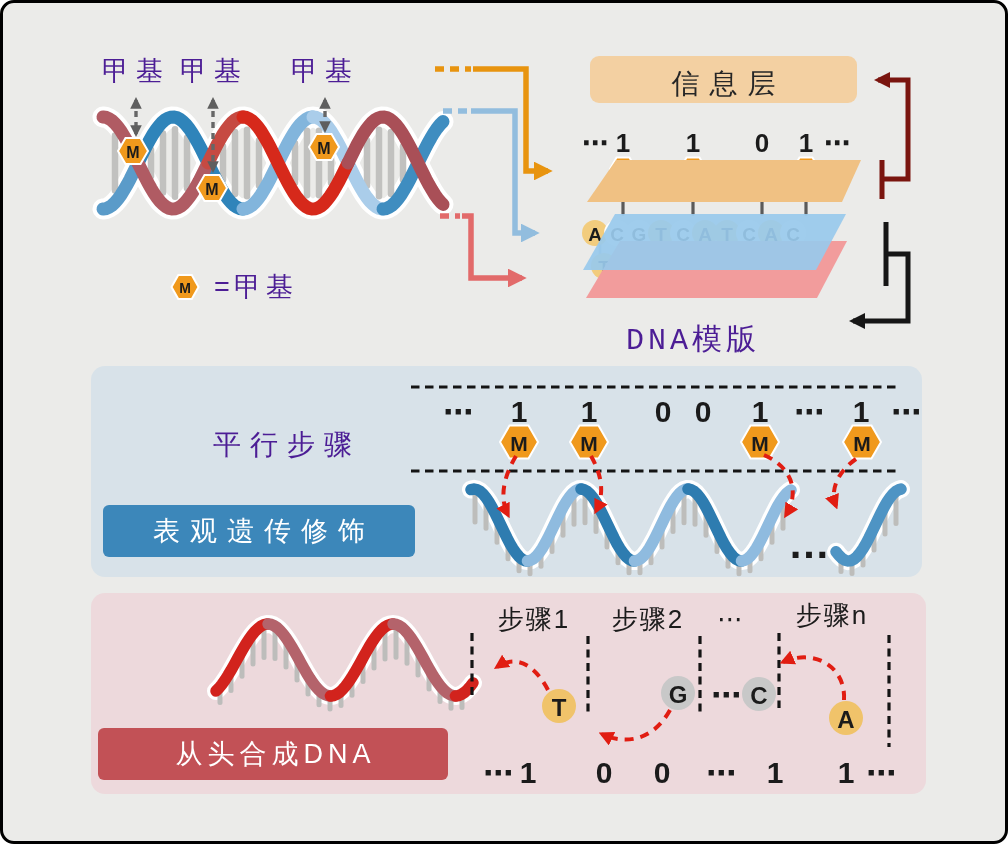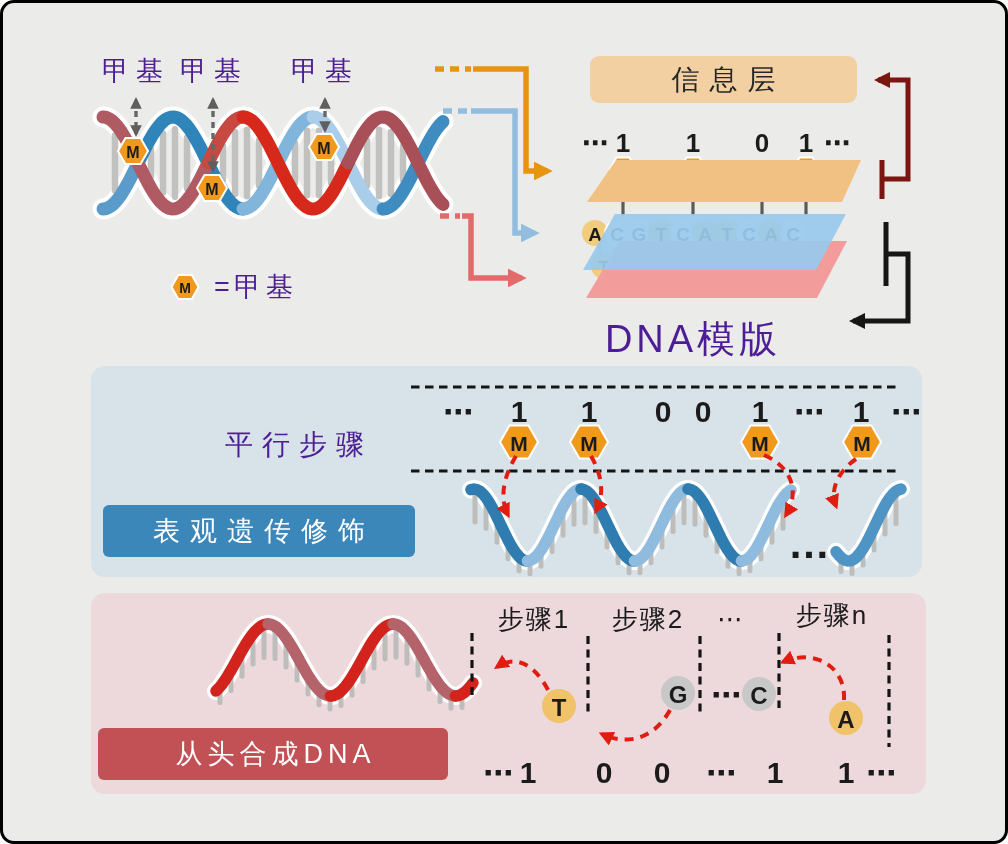--- a/index.html
+++ b/index.html
@@ -346,27 +346,27 @@
       <path d="M886,632 V744"></path>
     </g>
 
     <g stroke="#e11d12" stroke-width="4" stroke-dasharray="9 7" fill="none">
       <path d="M545,687 C531,660 512,652 494,664" marker-end="url(#mRd)"></path>
       <path d="M667,707 C650,738 622,742 599,731" marker-end="url(#mRd)"></path>
       <path d="M841,697 C843,664 812,645 780,659" marker-end="url(#mRd)"></path>
     </g>
   </svg>
 
-  <div class="box" style="left:587px;top:53px;width:267px;height:47px;background:#f3d0a2;font-size:28px;letter-spacing:10px;">
+  <div class="box" style="left:587px;top:53px;width:267px;height:47px;background:#f3d0a2;font-size:28px;letter-spacing:10px;align-items:flex-end;">
     <span style="margin-right:-10px;">信息层</span>
   </div>
 
-  <div class="t" style="left:690px;top:336px;font-size:38px;letter-spacing:4px;">DNA模版</div>
-
-  <div class="t" style="left:296px;top:442px;font-size:28px;letter-spacing:9px;">平行步骤</div>
+  <div class="t" style="left:690px;top:336px;font-size:30px;letter-spacing:4px;font-family:Liberation Mono, monospace;">DNA模版</div>
+
+  <div class="t" style="left:284px;top:442px;font-size:28px;letter-spacing:9px;">平行步骤</div>
 
   <div class="pill" style="left:100px;top:502px;width:312px;height:52px;background:#3c87ba;font-size:27px;letter-spacing:10px;">
     <span style="margin-right:-10px;">表观遗传修饰</span>
   </div>
 
   <div class="pill" style="left:95px;top:725px;width:350px;height:52px;background:#c25156;font-size:27px;letter-spacing:5px;text-align:center;">
     <span style="margin-right:-5px;">从头合成DNA</span>
   </div>
 
   <div class="t" style="left:219px;top:284px;font-size:27px;">=</div>

